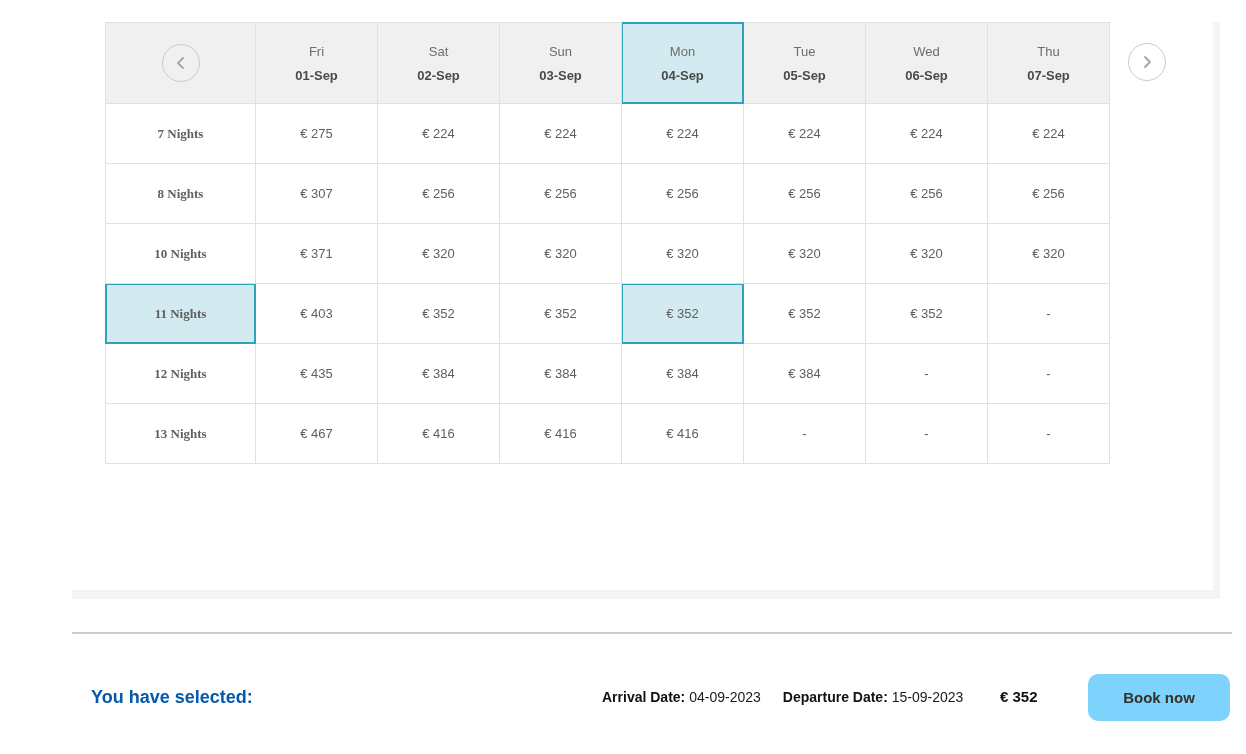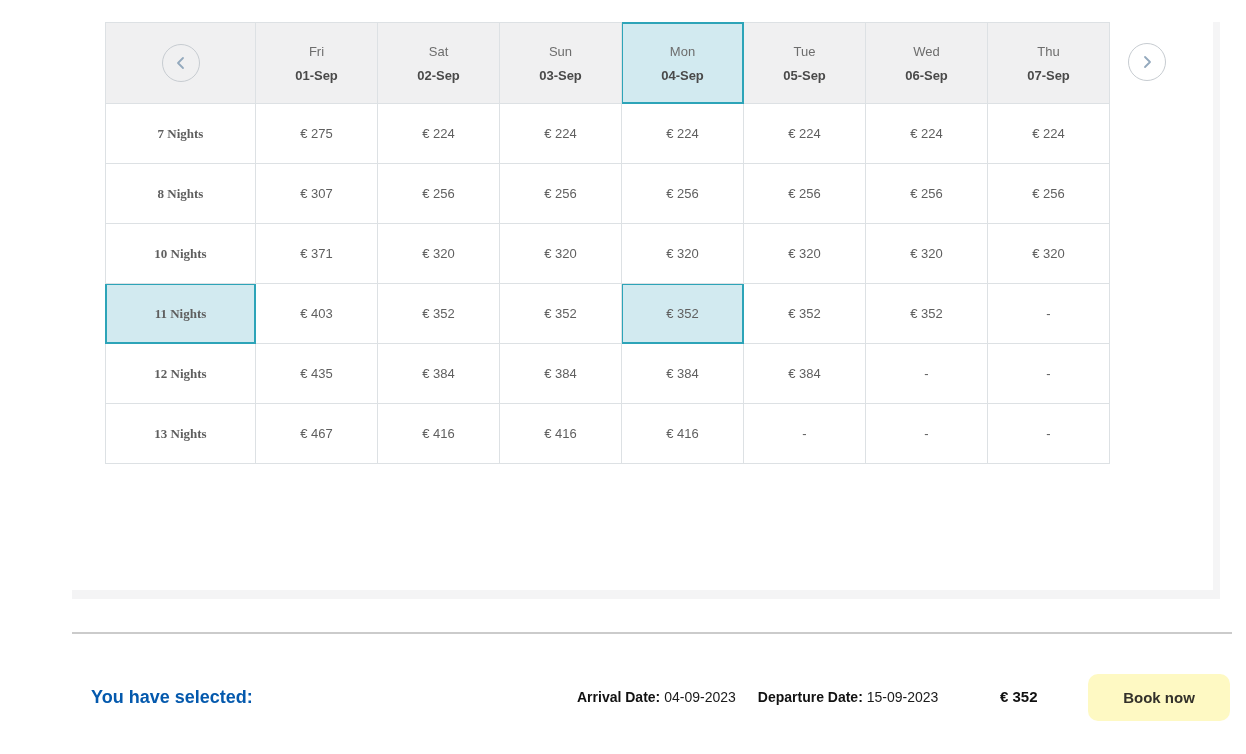--- a/index.html
+++ b/index.html
@@ -35,27 +35,27 @@
   .nav-next { position:absolute; left:1128px; top:43px; }
 
   
   .hscroll-track { position:absolute; left:72px; top:590px; width:1148px; height:9px; background:#f4f4f5; }
   .vscroll-track { position:absolute; left:1213px; top:22px; width:7px; height:577px; background:#f5f5f6; }
   .divider { position:absolute; left:72px; top:632px; width:1160px; height:2px; background:#cbcbcb; }
 
   
   .selected-label { position:absolute; left:91px; top:687px; font-size:18px;
       font-weight:700; color:#0459ad; }
-  .summary-dates { position:absolute; left:577px; top:689px; display:flex; gap:22px;
+  .summary-dates { position:absolute; left:602px; top:689px; display:flex; gap:22px;
       font-size:14px; color:#1a1a1a; white-space:nowrap;text-align:right; }
   .summary-dates b { font-weight:700; color:#111; }
   .total-price { position:absolute; left:1000px; top:688px; font-size:15px;
       font-weight:700; color:#111; }
   .book-btn { position:absolute; left:1088px; top:674px; width:142px; height:47px;
-      background:#fef9c3; border:none; border-radius:10px; font-size:15px;
+      background:#7dd3fc; border:none; border-radius:10px; font-size:15px;
       font-weight:700; color:#33312a; cursor:pointer;
       font-family:"Liberation Sans", sans-serif; }
 </style>
 </head>
 <body>
 
 <div class="table-wrap">
   <table class="price-table">
     <colgroup>
       <col class="c-label">

